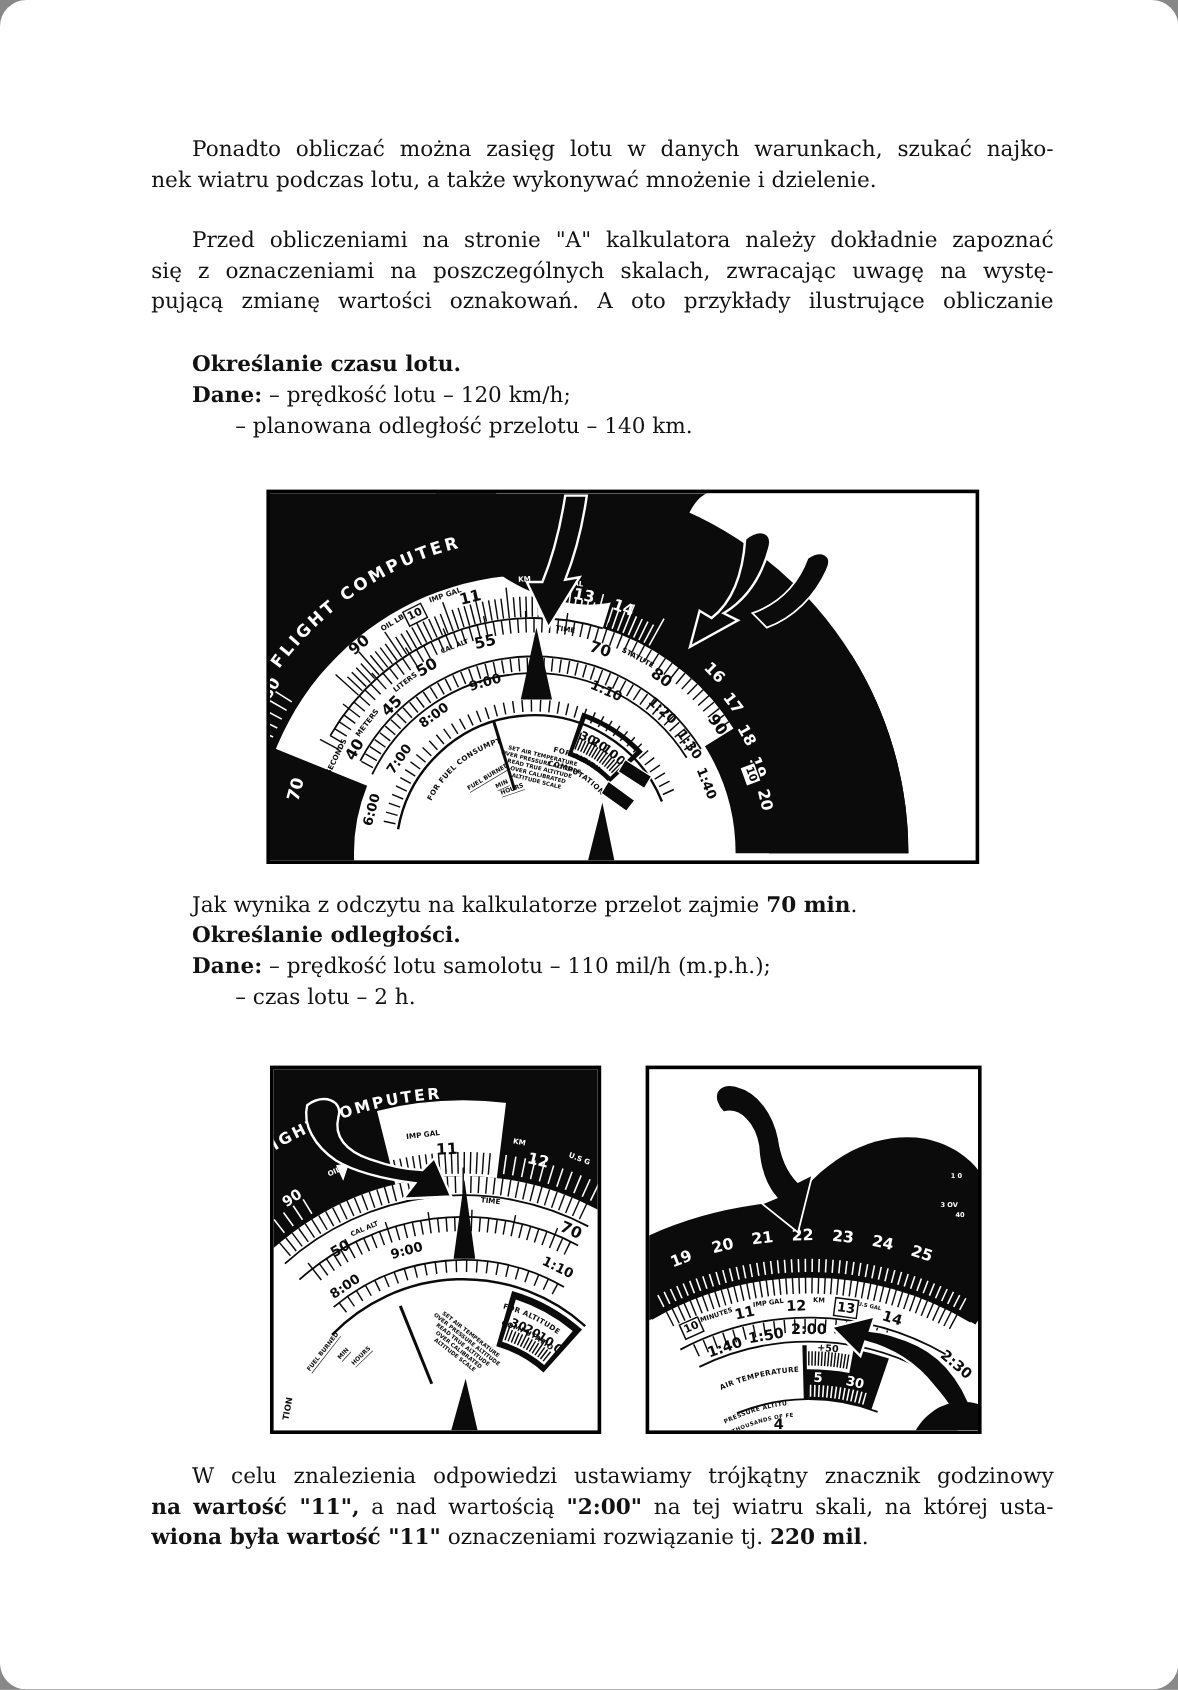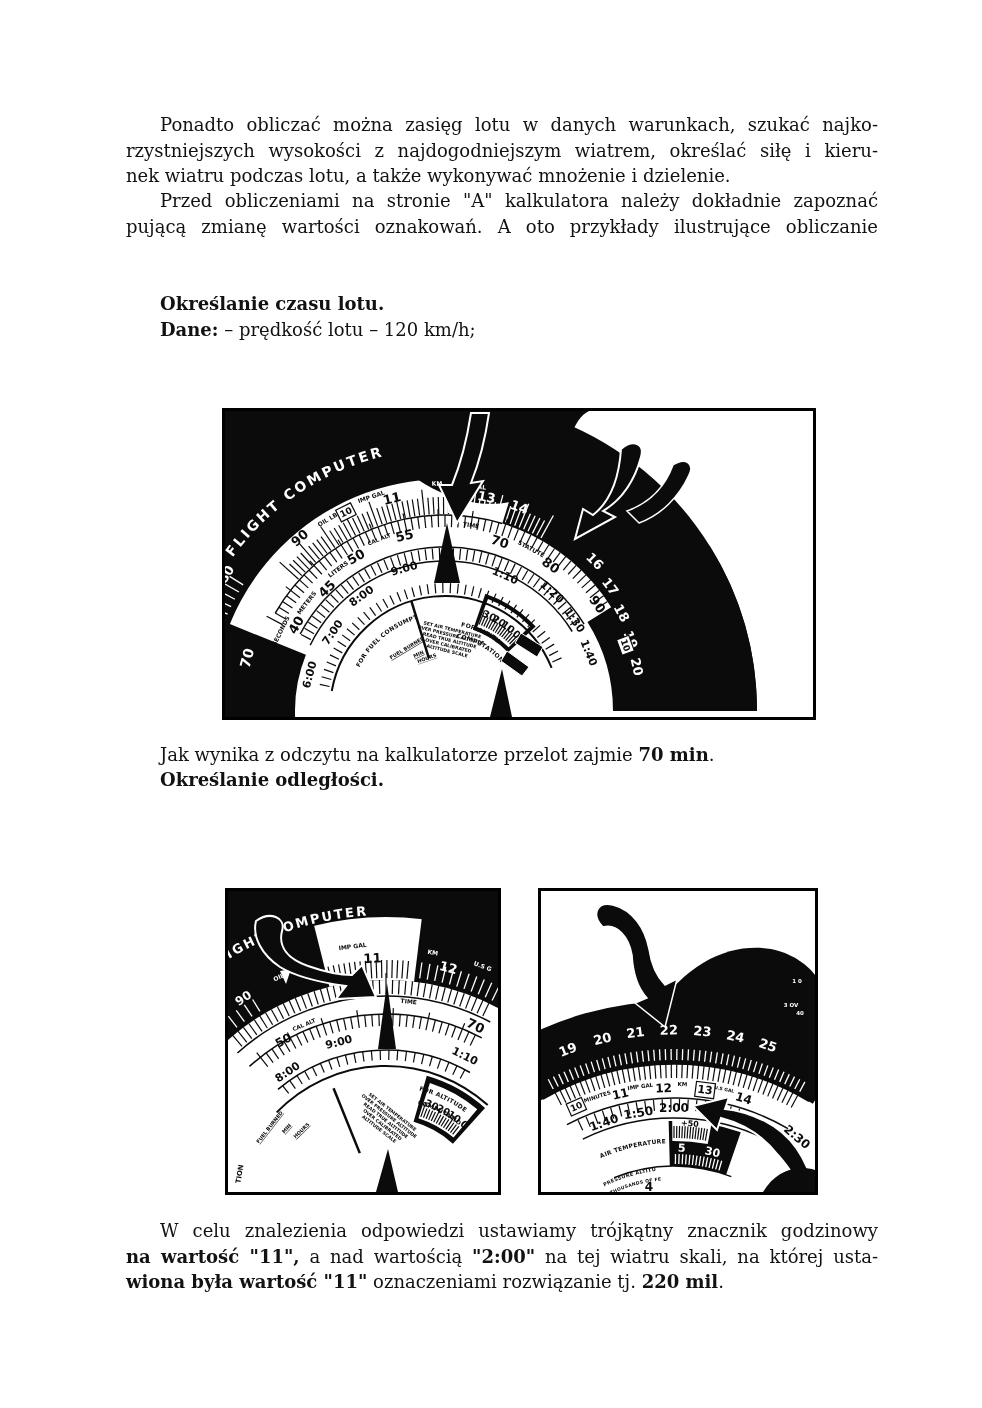--- a/index.html
+++ b/index.html
@@ -1,46 +1,47 @@
 <!DOCTYPE html>
 <html><head>
 <meta charset="utf-8">
 <style>
   html,body{margin:0;padding:0;background:#888;}
   .page{position:relative;width:982px;height:1408px;background:#fff;overflow:hidden;
-        font-family:"DejaVu Serif",serif;color:#121212;}
+        font-family:"DejaVu Serif",serif;color:#121212;border-radius:22px;}
   .tblock{position:absolute;left:126px;width:752px;font-size:18px;line-height:25.5px;}
   .line{white-space:normal;}
   .line.j{text-align:justify;text-align-last:justify;}
   .line.ind1{text-indent:34px;}
   .line.ind2{margin-left:70px;}
   .line b{font-weight:700;text-align:center;}
   .figbox{position:absolute;border:3px solid #000;background:#fff;}
   .figbox svg{display:block;}
   svg text{font-family:"DejaVu Sans",sans-serif;font-weight:700;}
 </style>
 </head>
 <body>
 
 <div class="page">
 
   <div class="tblock" style="top:112px">
       <div class="line j ind1"><span>Ponadto obliczać można zasięg lotu w danych warunkach, szukać najko-</span></div>
-      <div class="line j"><span>rzystniejszych wysokości z najdogodniejszym wiatrem, określać siłę i kieru-</span></div>
       <div class="line"><span>nek wiatru podczas lotu, a także wykonywać mnożenie i dzielenie.</span></div>
     </div>
   <div class="tblock" style="top:188px">
       <div class="line j ind1"><span>Przed obliczeniami na stronie "A" kalkulatora należy dokładnie zapoznać</span></div>
+      <div class="line j"><span>się z oznaczeniami na poszczególnych skalach, zwracając uwagę na wystę-</span></div>
       <div class="line j"><span>pującą zmianę wartości oznakowań. A oto przykłady ilustrujące obliczanie</span></div>
     </div>
   <div class="tblock" style="top:291px">
       <div class="line ind1"><b>Określanie czasu lotu.</b></div>
     </div>
   <div class="tblock" style="top:317px">
       <div class="line ind1"><b>Dane:</b><span> – prędkość lotu – 120 km/h;</span></div>
+      <div class="line ind2"><span>– planowana odległość przelotu – 140 km.</span></div>
     </div>
 
   <div class="figbox" style="left:222px;top:408px;width:588px;height:306px">
     <svg id="svg-f1" width="588" height="306" viewBox="0 0 588 306">
         <defs>
           <path id="tpf10" d="M5.382164396284139,149.7229736760259 A262,262 0 0 1 165.52713700574705,43.72532860774288" fill="none"></path>
           <path id="tpf11" d="M133.71577155527996,257.91636990824856 A96,96 0 0 1 193.53881384156807,207.7188771899214" fill="none"></path>
           <path id="tpf12" d="M234.933743279356,215.3065332409501 A86,86 0 0 1 275.2797344330424,234.1201778917679" fill="none"></path>
           <path id="tpf13" d="M230.29880947104485,226.72016291312377 A74,74 0 0 1 274.9927170853272,250.4843351294445" fill="none"></path>
         </defs>
@@ -448,20 +449,24 @@
         <path d="M282,240 L304,256 L297,265 L276,250 Z" fill="#0b0b0b" stroke="#ffffff" stroke-width="1"></path>
       </svg>
   </div>
 
   <div class="tblock" style="top:742px">
       <div class="line ind1"><span>Jak wynika z odczytu na kalkulatorze przelot zajmie </span><b>70 min</b><span>.</span></div>
     </div>
   <div class="tblock" style="top:767px">
       <div class="line ind1"><b>Określanie odległości.</b></div>
     </div>
+  <div class="tblock" style="top:793px">
+      <div class="line ind1"><b>Dane:</b><span> – prędkość lotu samolotu – 110 mil/h (m.p.h.);</span></div>
+      <div class="line ind2"><span>– czas lotu – 2 h.</span></div>
+    </div>
 
   <div class="figbox" style="left:225px;top:888px;width:270px;height:301px">
     <svg id="svg-f2" width="270" height="301" viewBox="0 0 270 301">
         <defs>
           <path id="tpf24" d="M-2.565537062661093,70.04142686460295 A303,303 0 0 1 205.39964290718996,27.73043279967328" fill="none"></path>
           <path id="tpf25" d="M189.93369021915615,198.92096413156847 A132,132 0 0 1 235.58765330260644,220.20975674250695" fill="none"></path>
           <path id="tpf26" d="M188.54064732209744,213.02075249788993 A118,118 0 0 1 233.84893794301163,236.6067557119606" fill="none"></path>
         </defs>
         <path d="M-151.31611414561996,28.29690070263115 A430,430 0 0 1 366.46813670592496,-49.08647406994015 L273.3846896186282,118.84050970082382 A238,238 0 0 0 -13.202872480598955,161.67130783075862 Z" fill="#0b0b0b"></path>
         <path d="M198.79432866091588,184.7332690011288 A148,148 0 0 1 257.031329741111,217.01456582934566 L224.9130606358858,252.68551745226057 A100,100 0 0 0 185.56373558169992,230.8738304061681 Z" fill="#0b0b0b"></path>

